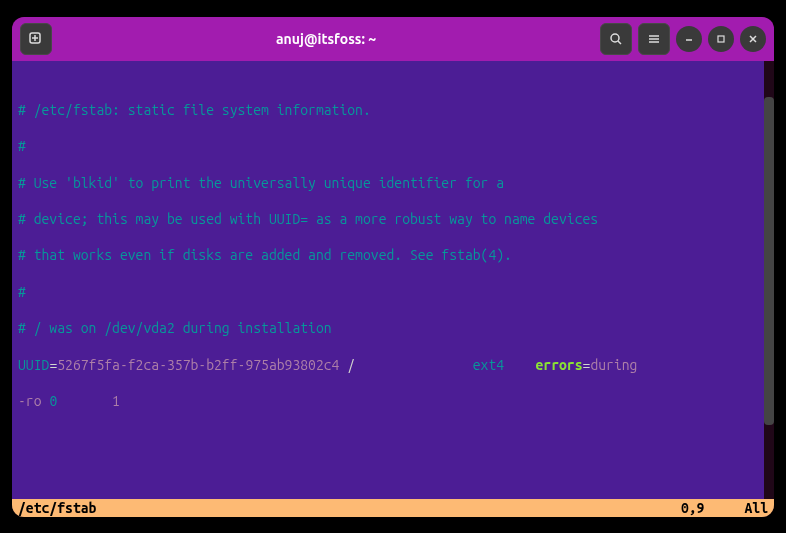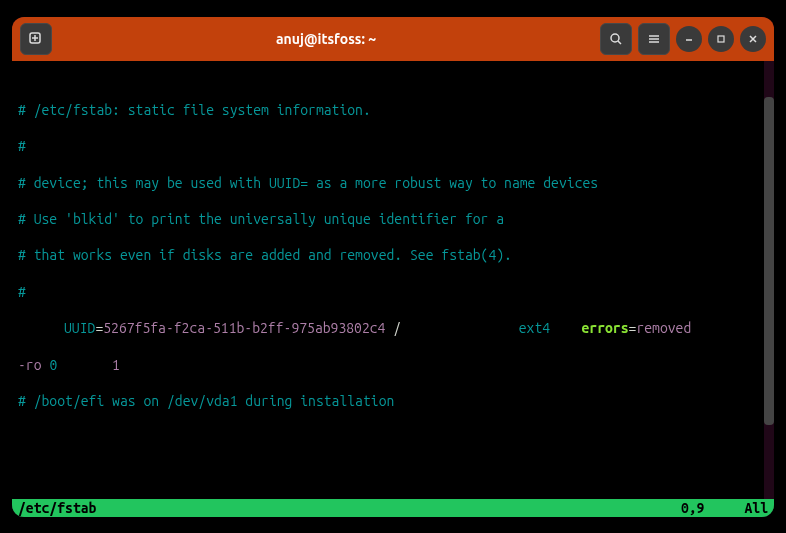--- a/index.html
+++ b/index.html
@@ -22,21 +22,21 @@
       height: 500px;
       background: #300a24;
       border-radius: 12px;
       overflow: hidden;
       display: flex;
       flex-direction: column;
       box-shadow: 0 4px 20px rgba(0,0,0,0.5);
     }
     .titlebar {
       height: 44px;
-      background: #c2410c;
+      background: #a21caf;
       display: flex;
       align-items: center;
       padding: 0 8px;
       gap: 4px;
     }
     .titlebar-left {
       display: flex;
       gap: 4px;
     }
     .titlebar-btn {
@@ -69,44 +69,44 @@
       border-radius: 50%;
       background: #3a3a3a;
       display: flex;
       align-items: center;
       justify-content: center;
       color: #ddd;
       font-size: 10px;
     }
     .terminal {
       flex: 1;
-      background: #000000;
+      background: #4c1d95;
       padding: 4px 6px;
       color: #d3d7cf;
       line-height: 1.3;
       font-size: 14px;
       position: relative;
       overflow: hidden;
       white-space: pre;
     }
     .line {
       display: block;
     }
     .comment-hash { color: #06989a; }
-    .uuid-key { color: #06989a; margin-left: 46px; }
+    .uuid-key { color: #06989a; }
     .eq { color: #d3d7cf; }
     .uuid-val { color: #ad7fa8; }
     .opts-key { color: #8ae234; font-weight: bold; }
     .opts-val { color: #ad7fa8; }
     .num-cyan { color: #06989a; }
     .num-mag { color: #ad7fa8; }
     .ext4 { color: #06989a; text-align: right; }
     .text-gray { color: #d3d7cf; }
     .statusbar {
-      background: #22c55e;
+      background: #fdba74;
       color: #000;
       height: 18px;
       display: flex;
       padding: 0 6px;
       font-weight: bold;
       align-items: center;
     }
     .status-file { flex: 1; }
     .status-pos { margin-right: 40px; }
     .scrollbar {
@@ -168,27 +168,27 @@
       </div>
     </div>
   </div>
 
   <div class="terminal">
     <div class="scrollbar">
       <div class="scrollthumb"></div>
     </div>
 <span class="line"><span class="comment-hash"># /etc/fstab: static file system information.</span></span>
 <span class="line"><span class="comment-hash">#</span></span>
+<span class="line"><span class="comment-hash"># Use 'blkid' to print the universally unique identifier for a</span></span>
 <span class="line"><span class="comment-hash"># device; this may be used with UUID= as a more robust way to name devices</span></span>
-<span class="line"><span class="comment-hash"># Use 'blkid' to print the universally unique identifier for a</span></span>
 <span class="line"><span class="comment-hash"># that works even if disks are added and removed. See fstab(4).</span></span>
 <span class="line"><span class="comment-hash">#</span></span>
-<span class="line"><span class="uuid-key">UUID</span><span class="eq">=</span><span class="uuid-val">5267f5fa-f2ca-511b-b2ff-975ab93802c4</span><span class="text-gray"> /               </span><span class="ext4">ext4</span><span>    </span><span class="opts-key">errors</span><span class="eq">=</span><span class="opts-val">removed</span></span>
+<span class="line"><span class="comment-hash"># / was on /dev/vda2 during installation</span></span>
+<span class="line"><span class="uuid-key">UUID</span><span class="eq">=</span><span class="uuid-val">5267f5fa-f2ca-357b-b2ff-975ab93802c4</span><span class="text-gray"> /               </span><span class="ext4">ext4</span><span>    </span><span class="opts-key">errors</span><span class="eq">=</span><span class="opts-val">during</span></span>
 <span class="line"><span class="opts-val">-ro </span><span class="num-cyan">0</span><span>       </span><span class="num-mag">1</span></span>
-<span class="line"><span class="comment-hash"># /boot/efi was on /dev/vda1 during installation</span></span>
 
 
 
 
 
 
 
 
 
 

